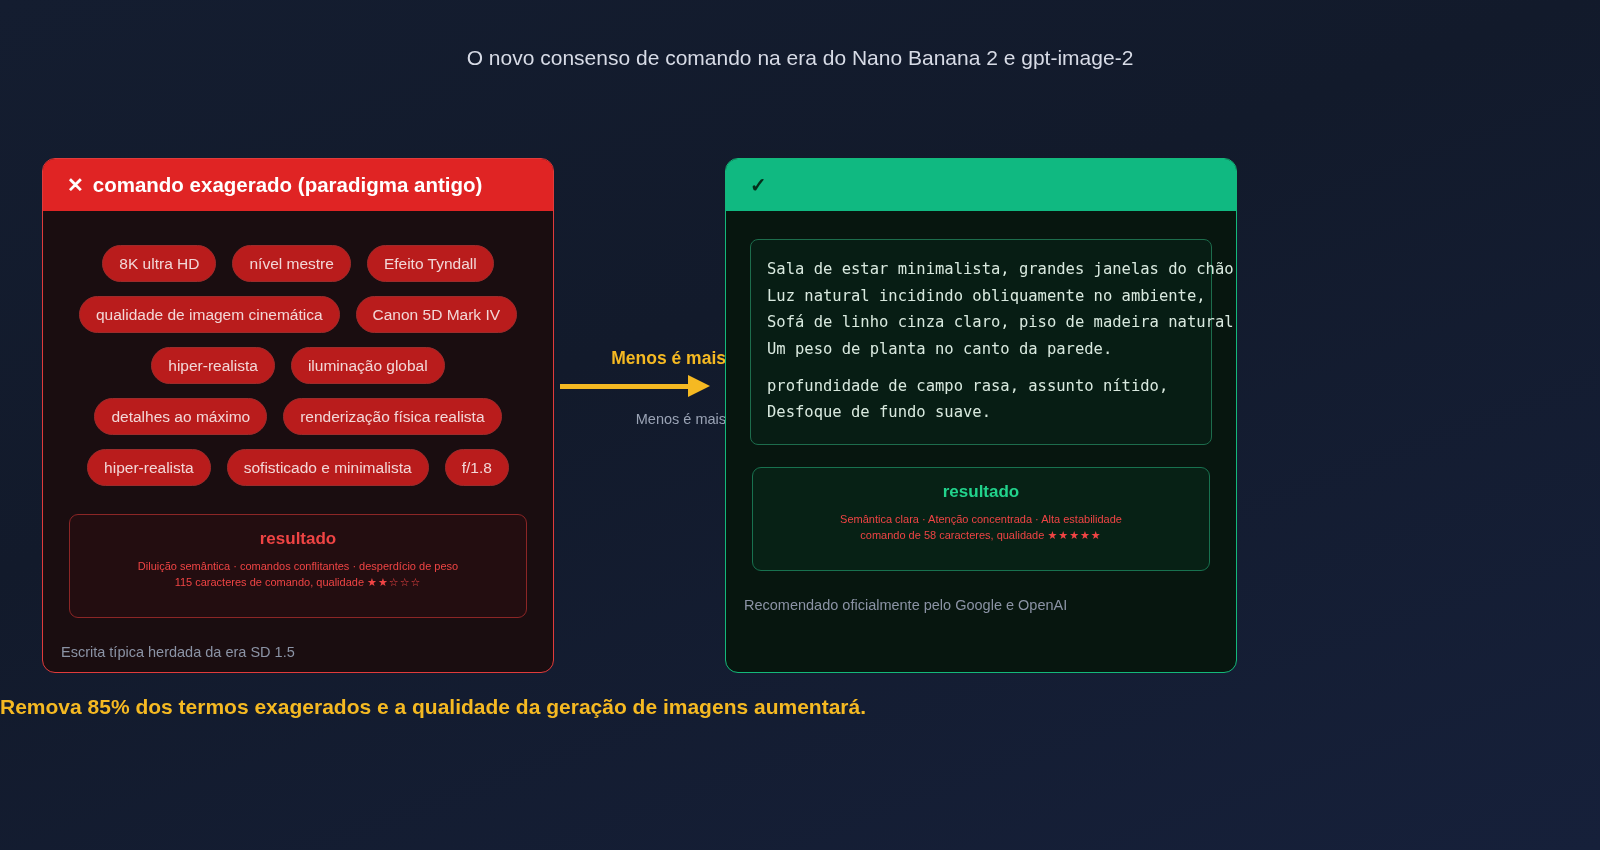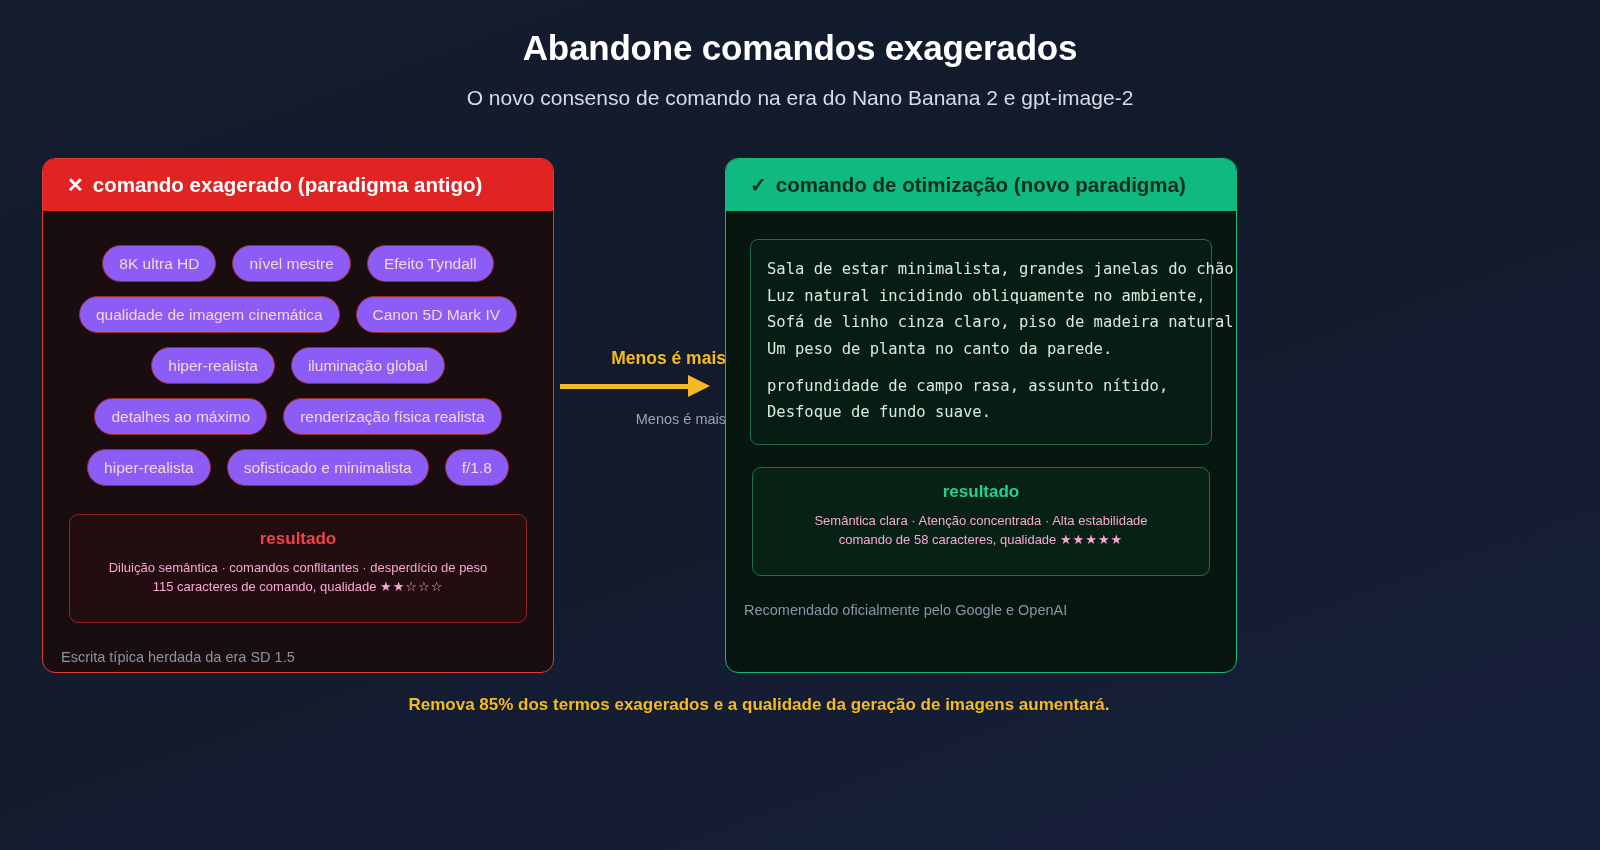--- a/index.html
+++ b/index.html
@@ -80,21 +80,21 @@
   
   .tags {
     display: flex;
     flex-wrap: wrap;
     justify-content: center;
     gap: 14px 16px;
     padding: 14px 0 6px 0;
   }
   .tag {
     border: 1px solid #9d2b2b;
-    background: #8b5cf6;
+    background: #b91c1c;
     color: #f2d7d7;
     border-radius: 999px;
     padding: 9px 16px;
     font-size: 15.5px;
     white-space: nowrap;
     line-height: 1.1;
   }
 
   
   .result-box {
@@ -106,22 +106,22 @@
   .result-bad { border: 1px solid #8c2626; background: #230d10; }
   .result-good { border: 1px solid #18714f; background: #072115; }
   .result-title {
     font-size: 17px;
     font-weight: bold;
     margin-bottom: 11px;
   }
   .rt-bad { color: #ef4444; }
   .rt-good { color: #22d38c; }
   .result-line {
-    font-size: 13px;
-    color: #f9a8d4;
+    font-size: 11px;
+    color: #ef4444;
     margin-top: 4px;
     white-space: nowrap;
   }
   .stars { letter-spacing: 1px; }
 
   .footnote {
     margin-top: 26px;
     font-size: 14.5px;
     color: #8b93a5;
   }
@@ -178,33 +178,31 @@
     font-size: 14.5px;
     color: #9aa3b5;
   }
 
   
   .banner {
     position: absolute;
     top: 695px;
     left: 0;
     width: 1518px;
-    text-align: center;
-    font-size: 17px;
+    font-size: 21px;
     font-weight: bold;
     color: #f5b922;
   }
 </style>
 </head>
 <body>
 
 <div class="page">
 
   <div class="header">
-    <div class="title">Abandone comandos exagerados</div>
     <div class="subtitle">O novo consenso de comando na era do Nano Banana 2 e gpt-image-2</div>
   </div>
 
   <div class="columns">
 
     <div class="card card-bad">
       <div class="card-head head-bad">
         <span class="head-mark">✕</span>
         <span>comando exagerado (paradigma antigo)</span>
       </div>
@@ -241,21 +239,20 @@
       <div class="arrow-wrap">
         <div class="arrow-line"></div>
         <div class="arrow-head"></div>
       </div>
       <div class="middle-sub">Menos é mais</div>
     </div>
 
     <div class="card card-good">
       <div class="card-head head-good">
         <span class="head-mark">✓</span>
-        <span>comando de otimização (novo paradigma)</span>
       </div>
       <div class="card-body">
         <div class="prompt">
           <div>Sala de estar minimalista, grandes janelas do chão ao teto,</div>
           <div>Luz natural incidindo obliquamente no ambiente,</div>
           <div>Sofá de linho cinza claro, piso de madeira natural,</div>
           <div>Um peso de planta no canto da parede.</div>
           <span class="gap"></span>
           <div>profundidade de campo rasa, assunto nítido,</div>
           <div>Desfoque de fundo suave.</div>

